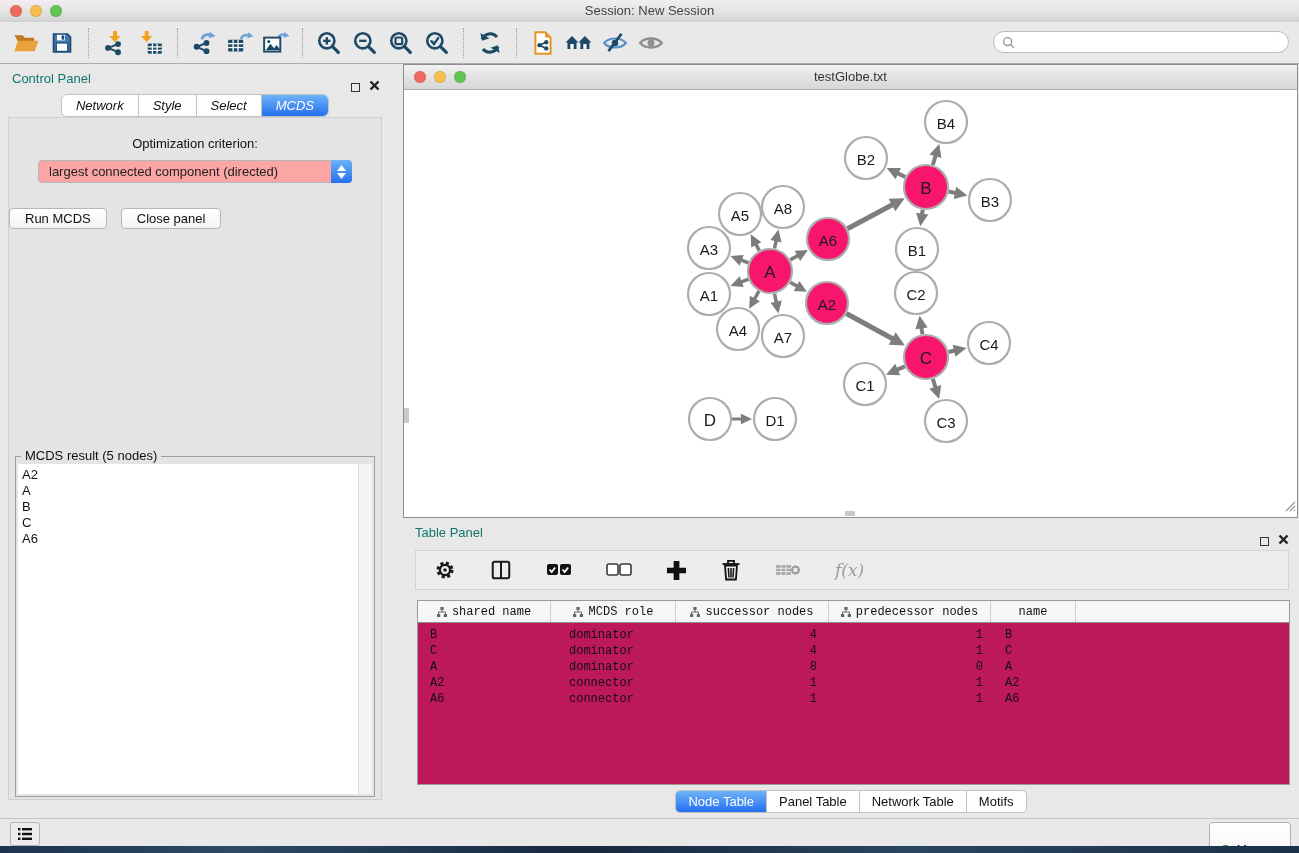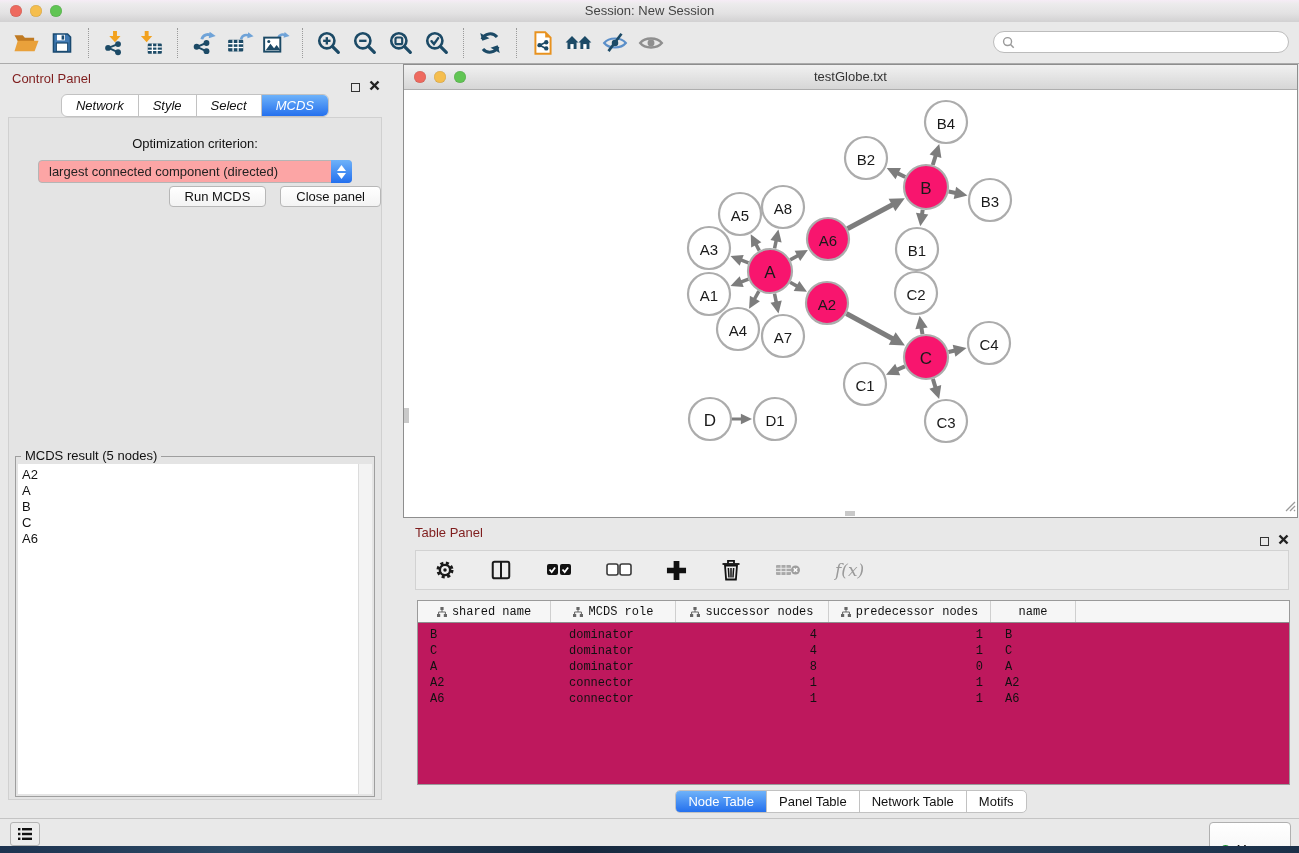--- a/index.html
+++ b/index.html
@@ -17,36 +17,36 @@
   
   #toolbar{position:absolute;left:0;top:22px;right:0;height:42px;background:#e9e9e9;
     border-bottom:1px solid #ababab;display:flex;align-items:center;padding-left:8px;box-sizing:border-box;}
   .ti{width:36px;height:34px;display:flex;align-items:center;justify-content:center;flex:0 0 auto;}
   .tsep{width:0;height:30px;border-left:1px dotted #9b9b9b;margin:0 8px;flex:0 0 auto;}
   #search-box{position:absolute;right:10px;top:9px;width:296px;height:22px;background:#fff;
     border:1px solid #bcbcbc;border-radius:12px;display:flex;align-items:center;padding-left:8px;box-sizing:border-box;}
   #search-box input{border:none;outline:none;flex:1;height:18px;font-size:12px;background:transparent;margin-left:4px;}
   
   #control-panel{position:absolute;left:0;top:64px;width:390px;height:754px;}
-  .panel-header{position:relative;height:30px;line-height:30px;font-size:13px;color:#7f1d1d;padding-left:12px;}
+  .panel-header{position:relative;height:30px;line-height:30px;font-size:13px;color:#0f766e;padding-left:12px;}
   .win-btns{position:absolute;right:10px;top:8px;display:flex;gap:9px;align-items:center;}
   .float-glyph{display:block;width:9px;height:9px;border:1.7px solid #333;box-sizing:border-box;}
   .seg-wrap{display:flex;justify-content:center;font-style:italic;}
   .seg-group{display:flex;background:#fff;border:1px solid #c2c2c2;border-radius:6px;overflow:hidden;}
   .seg{padding:3px 14px;font-size:13px;color:#111;border-left:1px solid #c2c2c2;cursor:default;}
   .seg:first-child{border-left:none;}
   .seg.active{background:linear-gradient(#6eb2f9,#2470ee);color:#fff;}
   #cp-body{position:absolute;left:8px;right:8px;top:53px;bottom:18px;background:#e4e4e4;
     border:1px solid #d0d0d0;box-sizing:border-box;}
   #opt-label{text-align:center;margin-top:18px;font-size:13px;color:#111;}
   #criterion-select{position:relative;width:314px;height:23px;margin:9px auto 0;background:#fca5a5;
     border:1px solid #b5b5b5;border-radius:4px;box-sizing:border-box;font-size:13px;line-height:21px;padding-left:10px;}
   #criterion-stepper{position:absolute;right:-1px;top:-1px;width:21px;height:23px;border-radius:0 4px 4px 0;
     background:linear-gradient(#6eb2f9,#2470ee);display:flex;flex-direction:column;align-items:center;justify-content:center;gap:2px;}
-  .btn-row{display:flex;justify-content:flex-end;gap:14px;margin-top:3px;}
+  .btn-row{display:flex;justify-content:flex-start;gap:14px;margin-top:25px;}
   .mac-btn{background:linear-gradient(#fff,#f3f3f3);border:1px solid #b7b7b7;border-radius:4px;
     font-size:13px;padding:2px 15px;color:#111;}
   #result-group{position:absolute;left:6px;right:6px;top:338px;bottom:2px;border:1px solid #9e9e9e;}
   #result-title{position:absolute;top:-9px;left:5px;background:#e4e4e4;padding:0 4px;font-size:13px;color:#111;}
   #result-list{position:absolute;left:2px;right:2px;top:7px;bottom:2px;background:#fff;overflow:hidden;}
   #result-scroll{position:absolute;right:0;top:0;bottom:0;width:13px;background:#f3f3f3;border-left:1px solid #dcdcdc;}
   .list-item{font-size:13px;line-height:16px;padding-left:4px;color:#111;}
   #result-items{padding-top:3px;}
   
   #network-frame{position:absolute;left:403px;top:64px;width:895px;height:454px;background:#fff;

